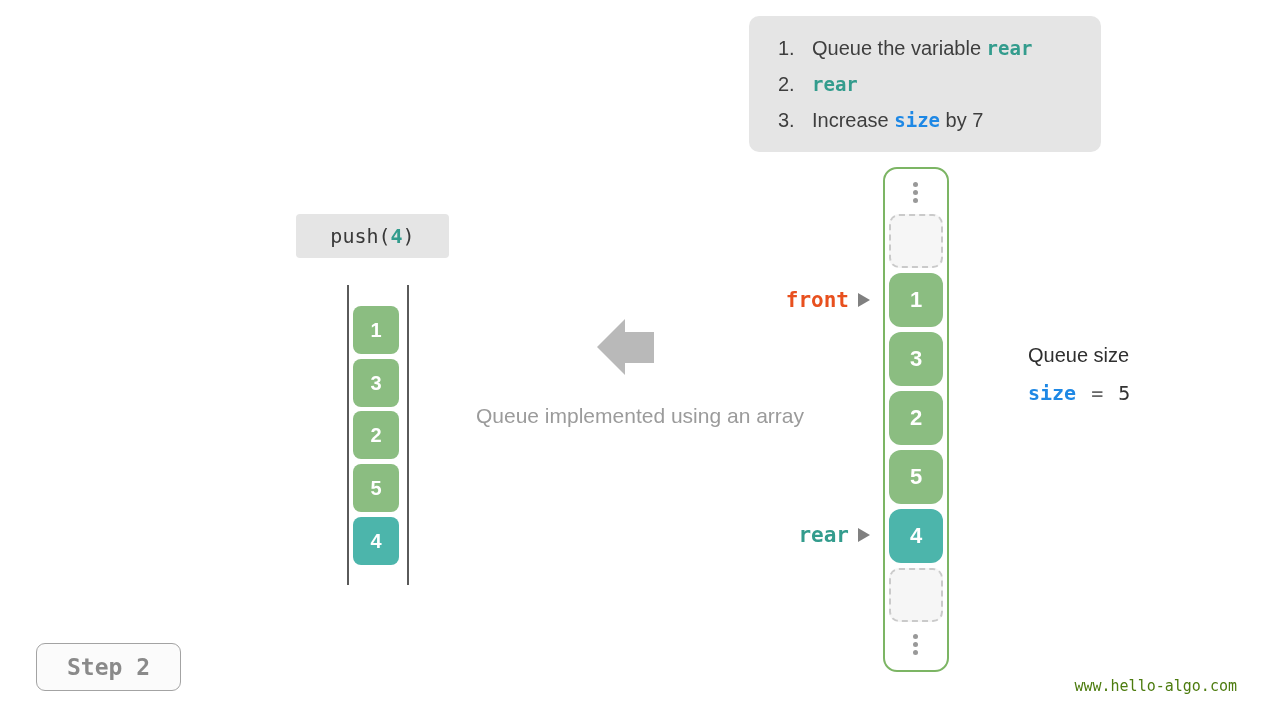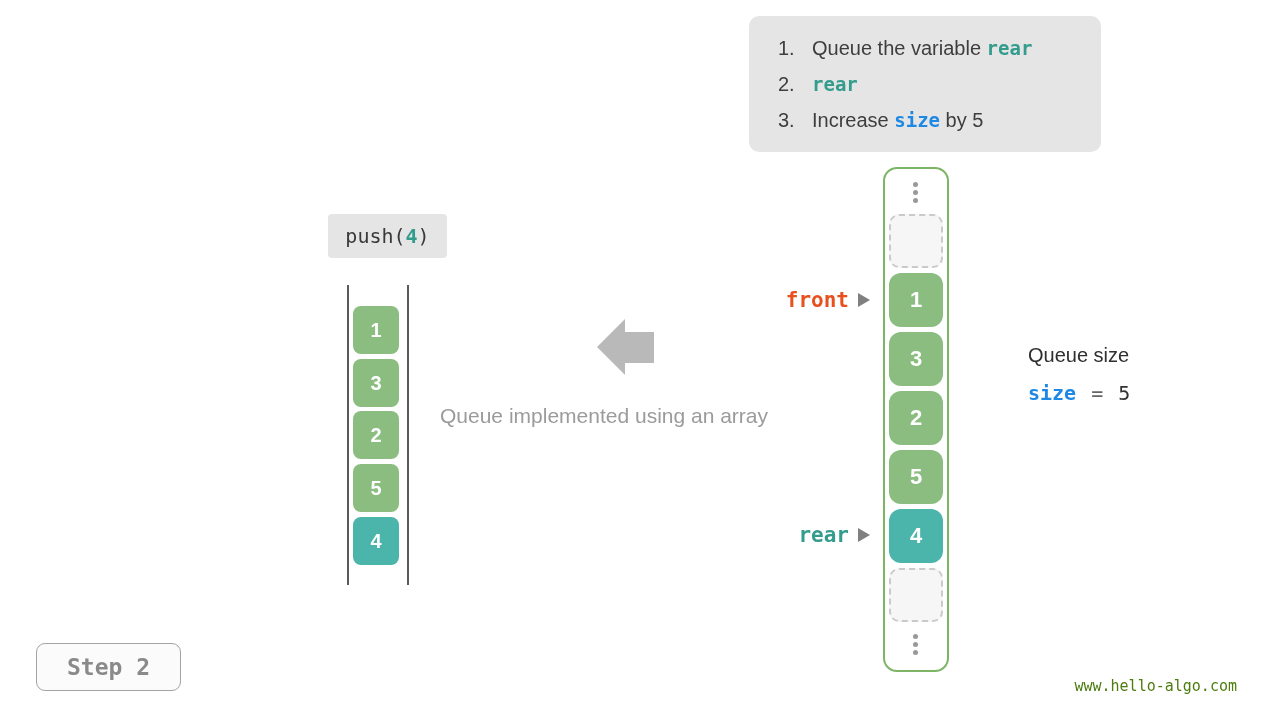--- a/index.html
+++ b/index.html
@@ -36,22 +36,22 @@
     font-weight: bold;
     font-size: 19px;
     white-space: pre;
   }
   .code-teal { color: #339c8d; }
   .code-blue { color: #1e88e5; }
 
   
   .push-box {
     position: absolute;
-    left: 328px; top: 214px;
-    width: 119px; height: 44px;
+    left: 296px; top: 214px;
+    width: 153px; height: 44px;
     background: #e5e5e5;
     border-radius: 4px;
     display: flex;
     align-items: center;
     justify-content: center;
     font-family: "DejaVu Sans Mono", monospace;
     font-size: 20px;
     color: #3a3a3a;
   }
   .push-arg { color: #339c8d; font-weight: bold; }
@@ -87,21 +87,21 @@
     left: 624px; top: 332px;
     width: 30px; height: 31px;
     background: #b9b9b9;
   }
 
   
   .caption {
     position: absolute;
     left: 440px; top: 404px;
     width: 400px;
-    text-align: left;
+    text-align: center;
     font-size: 21px;
     color: #9b9b9b;
   }
 
   
   .queue-frame {
     position: absolute;
     left: 883px; top: 167px;
     width: 66px; height: 505px;
     border: 2px solid #7cb564;
@@ -209,21 +209,21 @@
     </div>
     <div class="instr-row">
       <span class="instr-num">2.</span>
       <span class="code code-teal">rear</span>
       <span class="instr-text"></span>
     </div>
     <div class="instr-row">
       <span class="instr-num">3.</span>
       <span class="instr-text">Increase </span>
       <span class="code code-blue">size</span>
-      <span class="instr-text"> by 5</span>
+      <span class="instr-text"> by 7</span>
     </div>
   </div>
 
   <div class="push-box">
     <span>push(</span>
       <span class="push-arg">4</span>
       <span>)</span>
   </div>
 
   <div class="stack-line left"></div>

